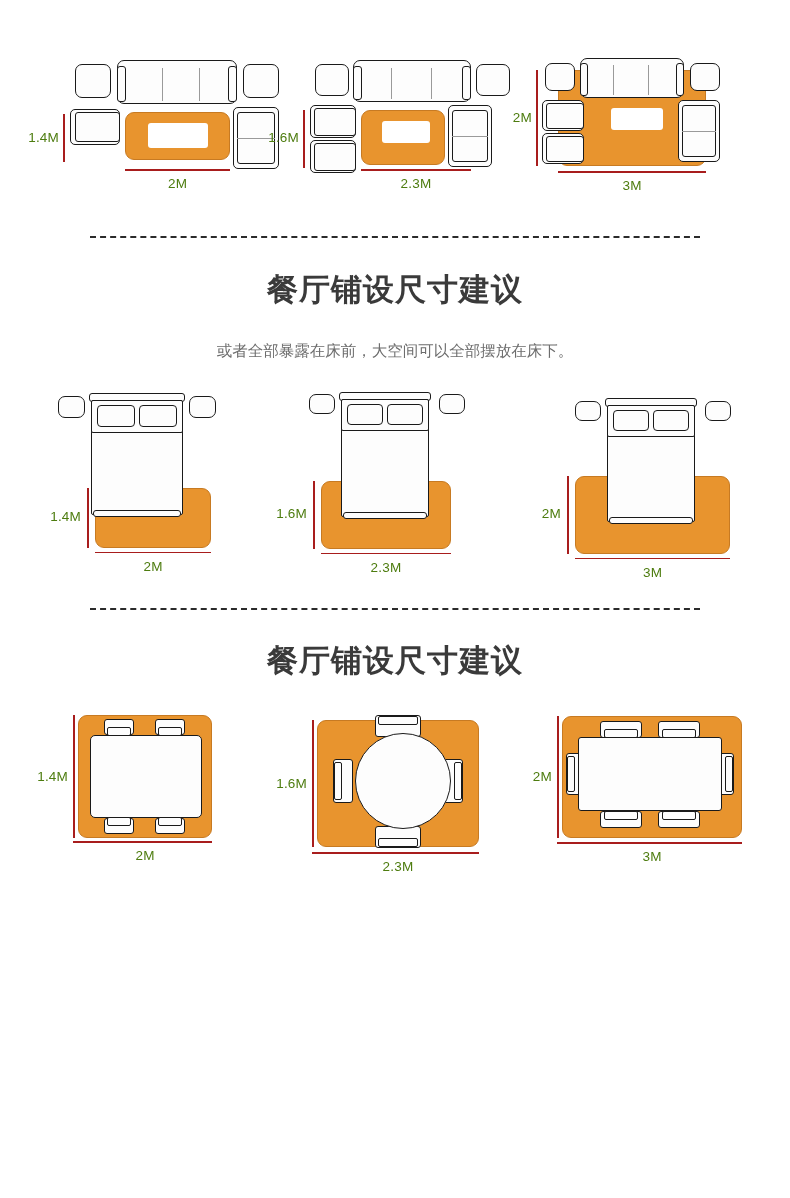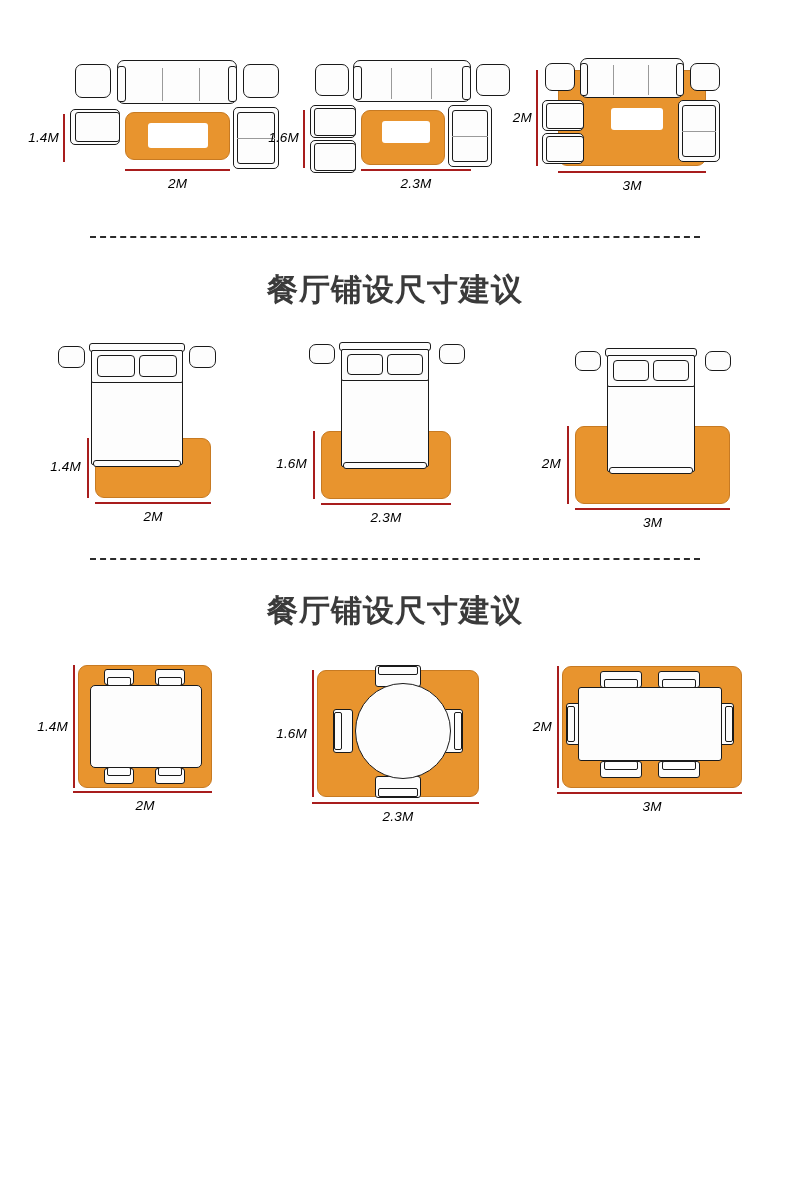--- a/index.html
+++ b/index.html
@@ -79,24 +79,23 @@
     background: #A81D1D;
   }
   .dim-h {
     position: absolute;
     height: 1.6px;
     background: #A81D1D;
   }
   .dim-label {
     position: absolute;
     font-size: 13.5px;
-    color: #000000;
+    color: #4d7c0f;
     white-space: nowrap;
     letter-spacing: .2px;
-    font-style: italic;
   }
   .dim-label.vert { text-align: right; }
   .dim-label.horiz { text-align: center; }
 
   .divider {
     height: 0;
     border-top: 2px dashed #2b2b2b;
     margin: 0 auto;
   }
 </style>
@@ -196,20 +195,21 @@
 
   </div>
 </div>
 
 <div class="divider" style="width:610px;margin-top:24px;"></div>
 
 <div class="section" style="padding-top:33px;">
   <div class="sec-title">餐厅铺设尺寸建议</div>
 
   <div class="sec-sub" style="margin-top:30px;">
+    <div>或者全部暴露在床前，大空间可以全部摆放在床下。</div>
   </div>
 
   <div class="diagram-row" style="margin-top:24px;">
 
     <div class="diagram" style="width:258px;height:200px;">
       <div class="rug" style="left:82px;top:100px;width:116px;height:60px;"></div>
 
       <div class="furn-soft" style="left:45px;top:8px;width:27px;height:22px;"></div>
       <div class="furn-soft" style="left:176px;top:8px;width:27px;height:22px;"></div>
 

